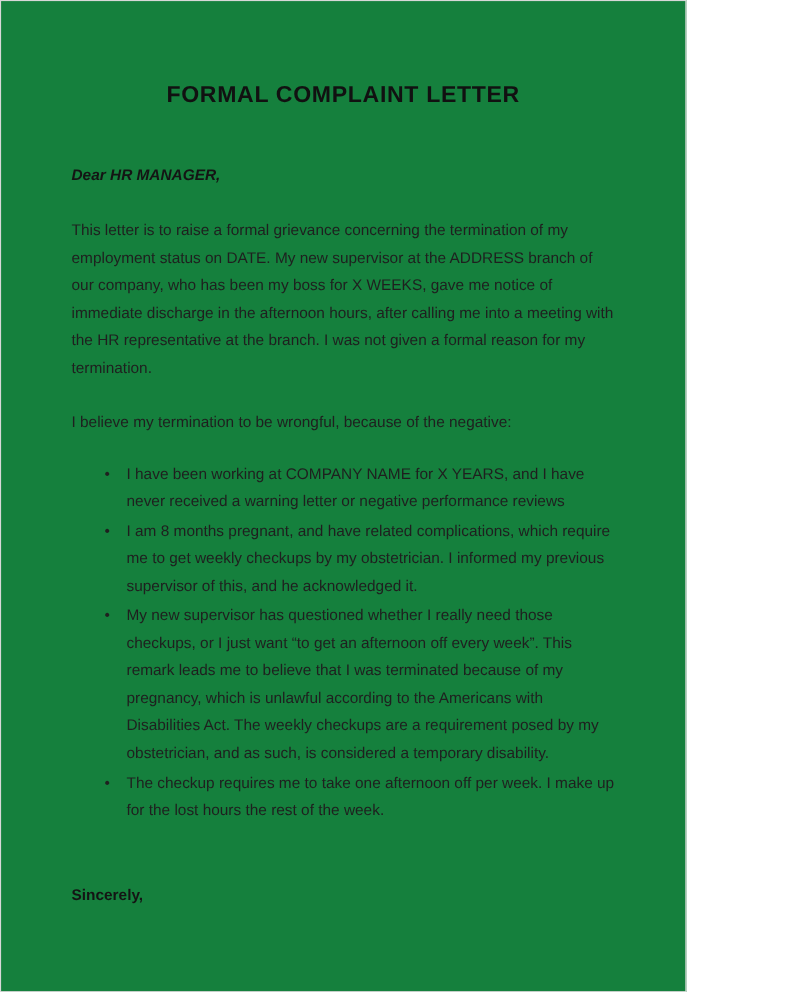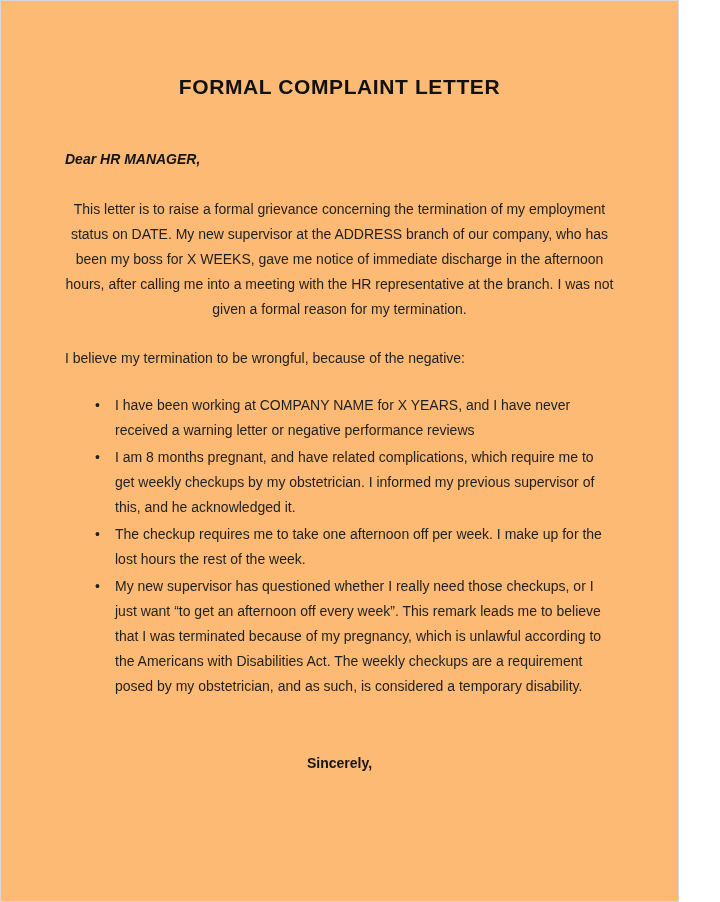--- a/index.html
+++ b/index.html
@@ -10,23 +10,23 @@
   body {
     width: 720px;
     height: 902px;
     font-family: "Liberation Sans", sans-serif;
     color: #1a1a1a;
     position: relative;
     overflow: hidden;
   }
   .page {
     box-sizing: border-box;
-    width: 679px;
+    width: 624px;
     height: 902px;
-    background: #fdba74;
+    background: #15803d;
     border: 1px solid #d8d8d8;
     padding: 0;
     position: relative;
   }
   .doc-title {
     text-align: center;
     font-size: 21px;
     font-weight: bold;
     letter-spacing: 0.6px;
     color: #111111;
@@ -46,21 +46,20 @@
   }
   p.para {
     font-size: 14px;
     line-height: 25px;
     color: #1f1f1f;
     margin: 24px 0 0 0;
     text-align: left;
   }
   p.para.first {
     margin-top: 30px;
-    text-align: center;
   }
   ul.points {
     margin: 22px 0 0 0;
     padding-left: 26px;
     list-style: none;
   }
   ul.points li {
     font-size: 14px;
     line-height: 25px;
     color: #1f1f1f;
@@ -77,42 +76,41 @@
     color: #1f1f1f;
   }
   .closing-block {
     padding: 0 64px;
   }
   .closing {
     font-size: 14px;
     font-weight: bold;
     color: #141414;
     margin: 56px 0 0 0;
-    text-align: center;
   }
 </style>
 </head>
 <body>
 
 <div class="page">
 
   <h1 class="doc-title">FORMAL COMPLAINT LETTER</h1>
 
   <div class="salutation">Dear HR MANAGER,</div>
 
   <div class="body-block">
     <p class="para first">This letter is to raise a formal grievance concerning the termination of my employment status on DATE. My new supervisor at the ADDRESS branch of our company, who has been my boss for X WEEKS, gave me notice of immediate discharge in the afternoon hours, after calling me into a meeting with the HR representative at the branch. I was not given a formal reason for my termination.</p>
 
     <p class="para">I believe my termination to be wrongful, because of the negative:</p>
 
     <ul class="points">
       <li>I have been working at COMPANY NAME for X YEARS, and I have never received a warning letter or negative performance reviews</li>
       <li>I am 8 months pregnant, and have related complications, which require me to get weekly checkups by my obstetrician. I informed my previous supervisor of this, and he acknowledged it.</li>
+      <li>My new supervisor has questioned whether I really need those checkups, or I just want “to get an afternoon off every week”. This remark leads me to believe that I was terminated because of my pregnancy, which is unlawful according to the Americans with Disabilities Act. The weekly checkups are a requirement posed by my obstetrician, and as such, is considered a temporary disability.</li>
       <li>The checkup requires me to take one afternoon off per week. I make up for the lost hours the rest of the week.</li>
-      <li>My new supervisor has questioned whether I really need those checkups, or I just want “to get an afternoon off every week”. This remark leads me to believe that I was terminated because of my pregnancy, which is unlawful according to the Americans with Disabilities Act. The weekly checkups are a requirement posed by my obstetrician, and as such, is considered a temporary disability.</li>
     </ul>
 
   </div>
 
   <div class="closing-block">
     <div class="closing">Sincerely,</div>
 
   </div>
 
 </div>

